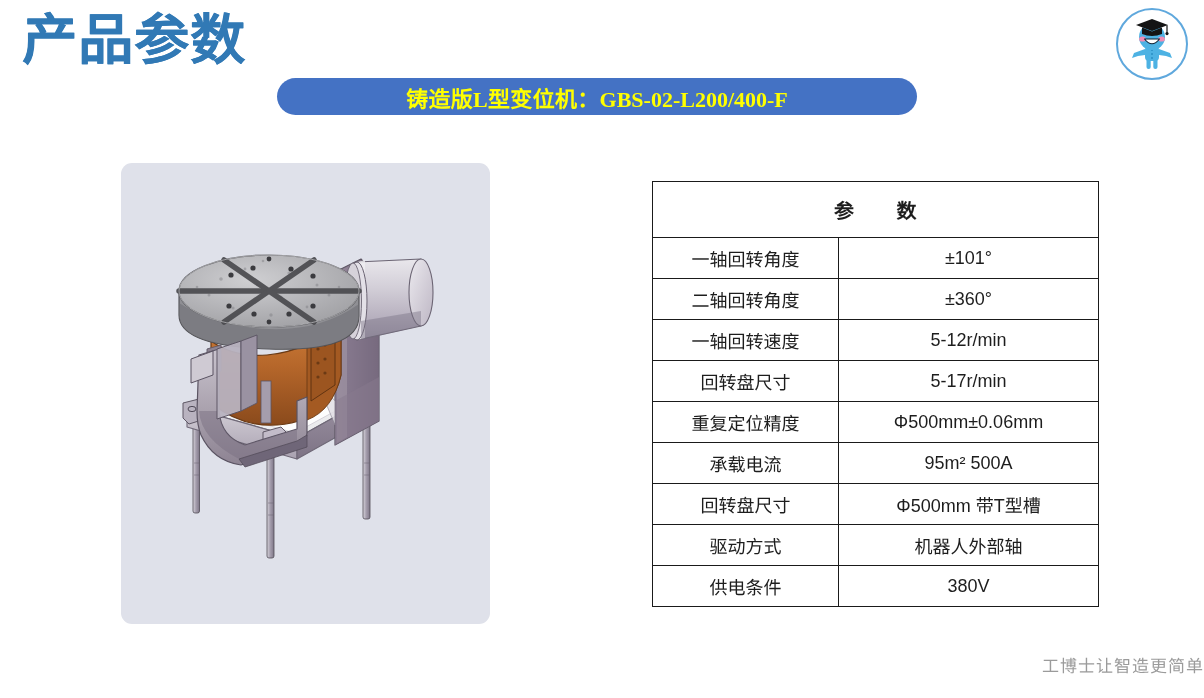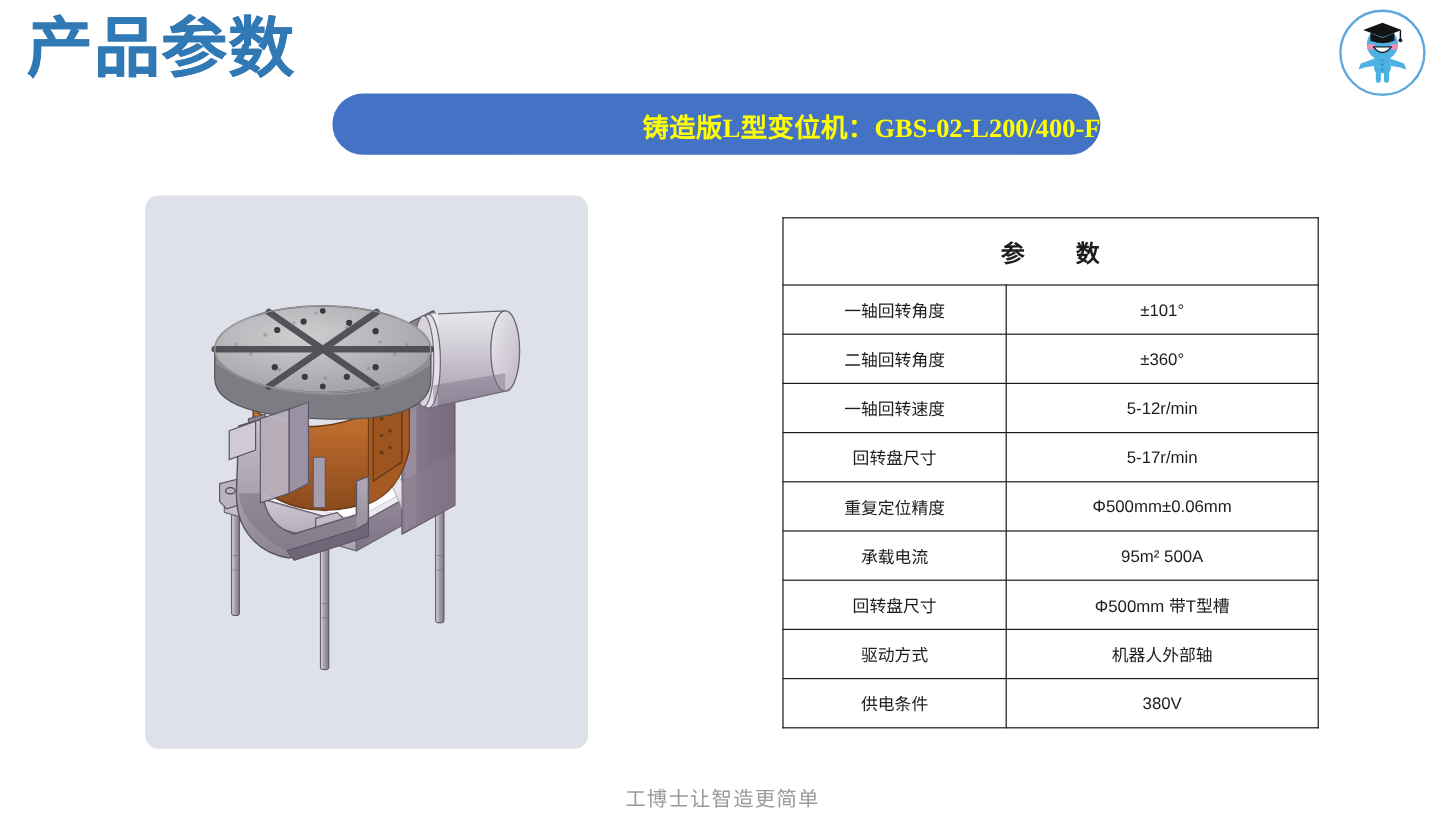--- a/index.html
+++ b/index.html
@@ -59,26 +59,26 @@
     left: 0; top: 0;
     width: 72px; height: 72px;
   }
 
   
   .banner {
     position: absolute;
     left: 277px;
     top: 78px;
     width: 640px;
-    height: 51px;
+    height: 37px;
     background: #4472c4;
     border-radius: 26px;
     display: flex;
     align-items: center;
-    justify-content: flex-end;
+    justify-content: center;
   }
   .banner-text {
     color: #ffff00;
     font-size: 22px;
     font-weight: bold;
     font-family: "Liberation Serif", "DejaVu Serif", serif;
     letter-spacing: 0.3px;
     white-space: nowrap;
   }
   .banner-text .model {
@@ -114,21 +114,21 @@
     width: 446px;
     border-collapse: collapse;
     table-layout: fixed;
     background: #ffffff;
   }
   .spec-table td {
     border: 1.5px solid #1a1a1a;
     text-align: center;
     vertical-align: middle;
     color: #1d1d1d;
-    font-size: 14px;
+    font-size: 18px;
     font-family: "Liberation Sans", "DejaVu Sans", sans-serif;
     padding: 0;
     height: 40px;
   }
   .spec-table tr.header-row td {
     height: 55px;
     font-size: 20px;
     font-weight: bold;
     font-family: "Liberation Serif", "DejaVu Serif", serif;
     letter-spacing: 1px;
@@ -143,21 +143,21 @@
   }
   .col-label { width: 186px; }
   .col-value { width: 260px; }
 
   
   .footer {
     position: absolute;
     left: 0;
     right: 0;
     top: 652px;
-    text-align: center;
+    text-align: right;
     color: #9b9b9b;
     font-size: 17px;
     font-family: "Liberation Sans", "DejaVu Sans", sans-serif;
     letter-spacing: 1px;
   }
 </style>
 </head>
 <body>
 
 <div id="slide">

